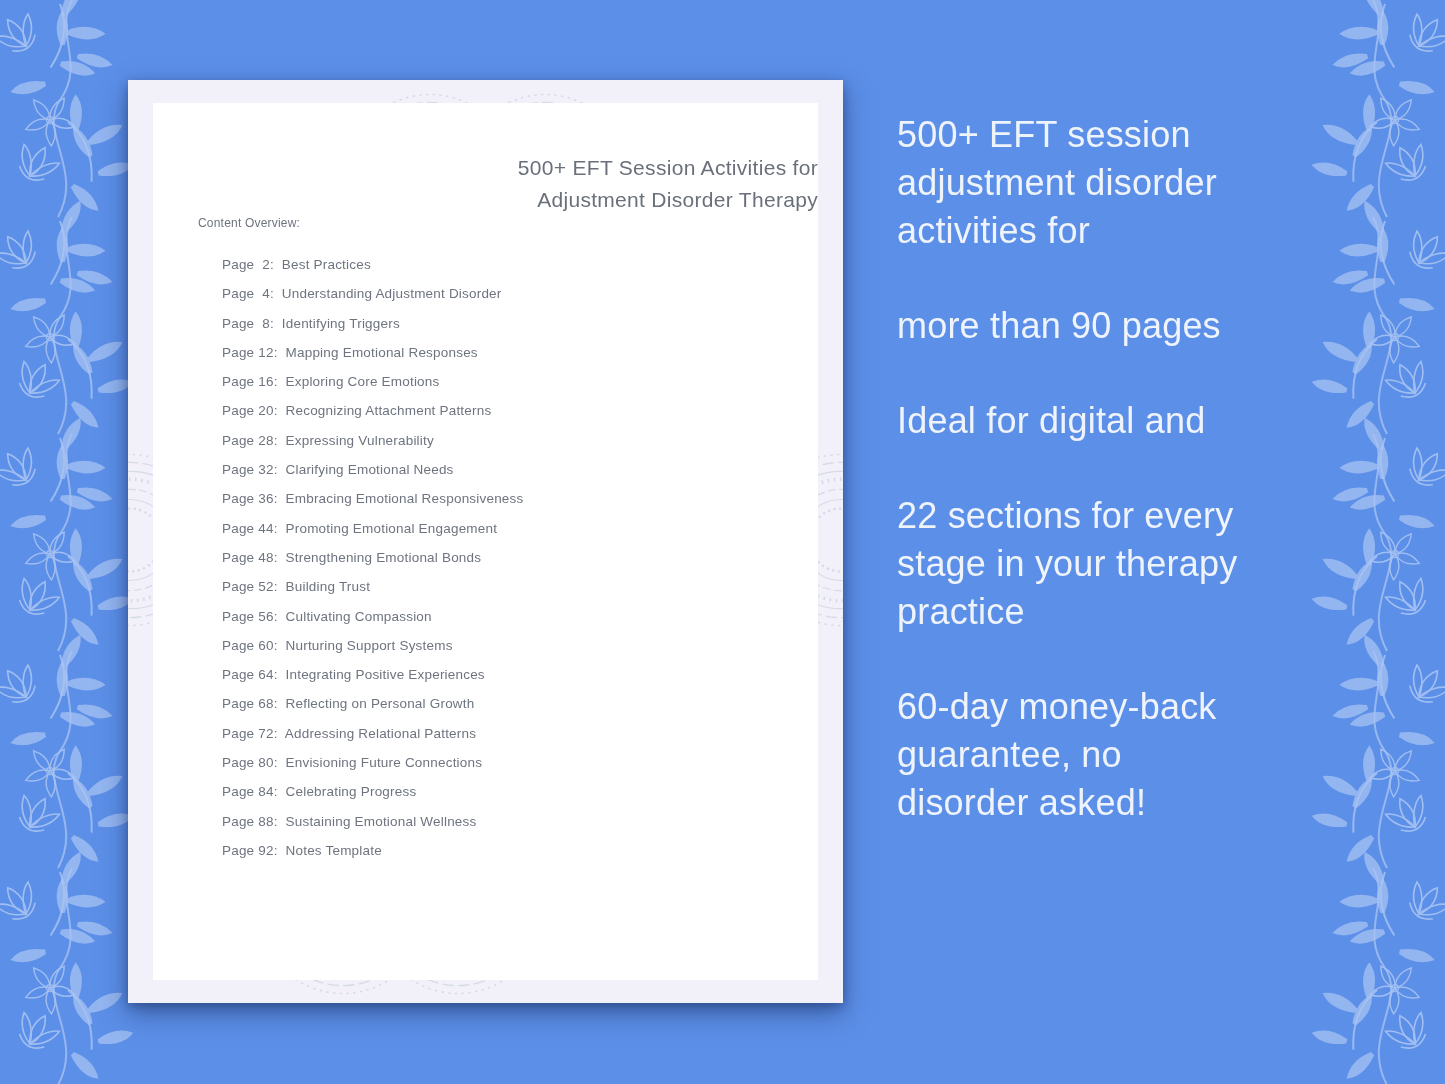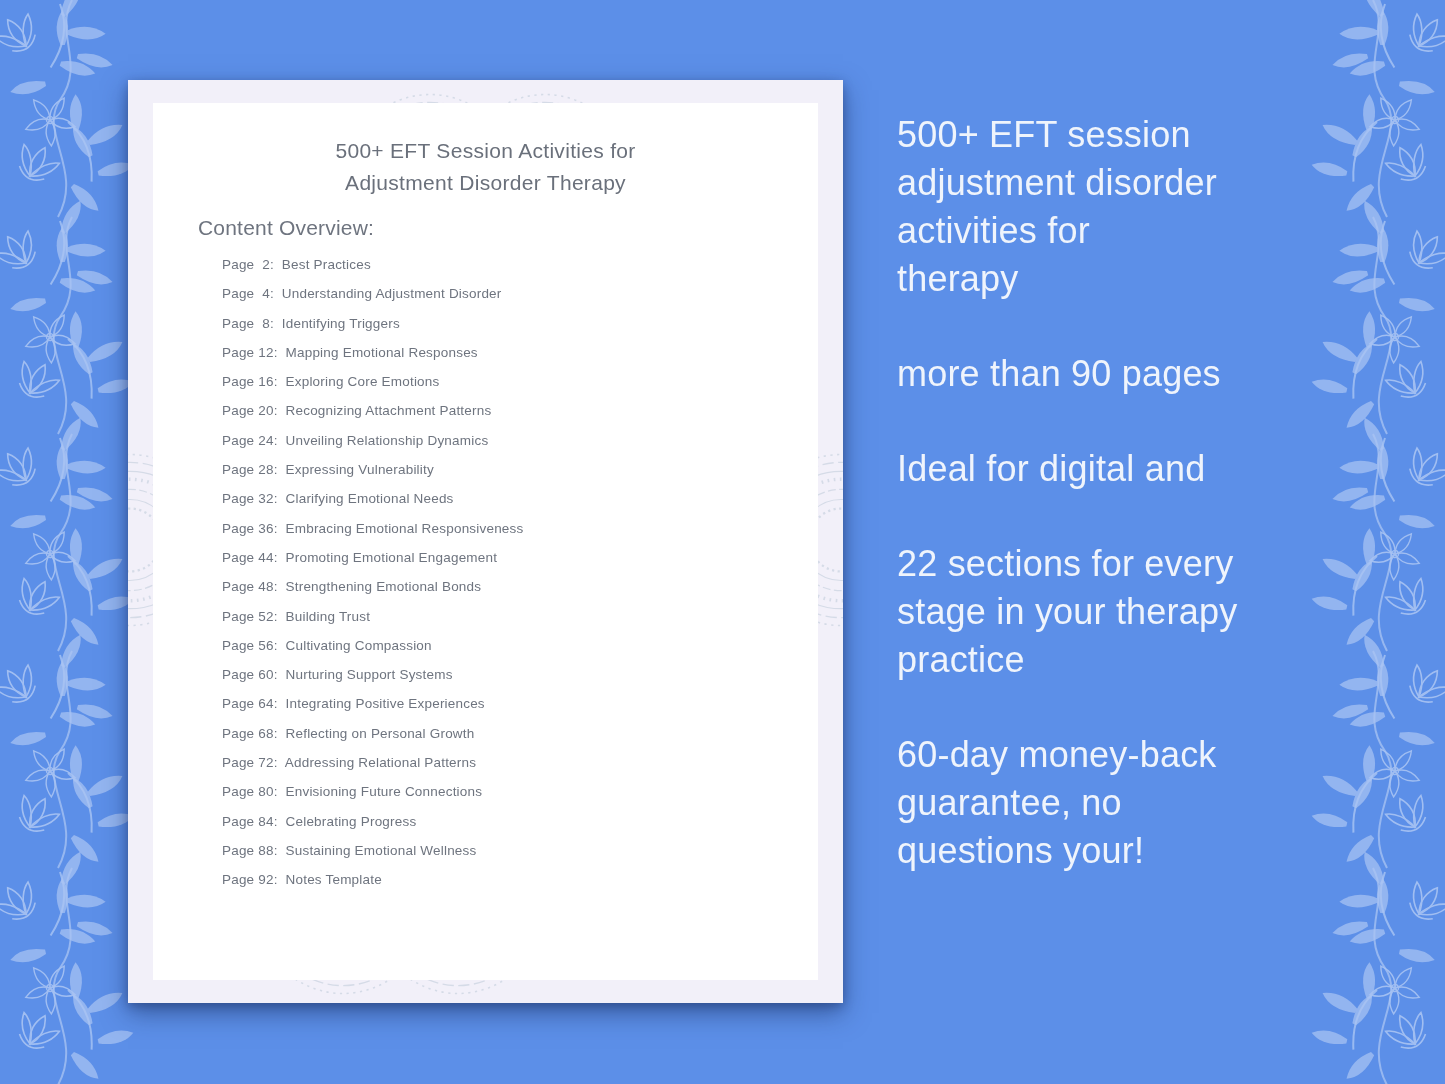--- a/index.html
+++ b/index.html
@@ -45,33 +45,33 @@
     pointer-events: none;
   }
   .page {
     position: absolute;
     left: 25px; top: 23px;
     width: 665px; height: 877px;
     background: var(--page-white, #ffffff);
     z-index: 1;
   }
   .doc-title {
-    margin-top: 32px;
-    text-align: center;
+    margin-top: 49px;
+    text-align: right;
     font-size: 21px;
     line-height: 32px;
     font-weight: 500;
     letter-spacing: .3px;
     color: var(--title-text, #6a707b);
   }
   .overview {
     position: absolute;
     left: 45px;
     top: 113px;
-    font-size: 21px;
+    font-size: 12px;
     letter-spacing: .2px;
     color: var(--body-text, #6e747f);
   }
   .toc {
     position: absolute;
     left: 69px;
     top: 147px;
   }
   .toc-item {
     font-size: 13.5px;
@@ -191,21 +191,20 @@
         <div>Adjustment Disorder Therapy</div>
       </div>
       <div class="overview">Content Overview:</div>
       <div class="toc">
           <div class="toc-item">Page  2:  Best Practices</div>
           <div class="toc-item">Page  4:  Understanding Adjustment Disorder</div>
           <div class="toc-item">Page  8:  Identifying Triggers</div>
           <div class="toc-item">Page 12:  Mapping Emotional Responses</div>
           <div class="toc-item">Page 16:  Exploring Core Emotions</div>
           <div class="toc-item">Page 20:  Recognizing Attachment Patterns</div>
-          <div class="toc-item">Page 24:  Unveiling Relationship Dynamics</div>
           <div class="toc-item">Page 28:  Expressing Vulnerability</div>
           <div class="toc-item">Page 32:  Clarifying Emotional Needs</div>
           <div class="toc-item">Page 36:  Embracing Emotional Responsiveness</div>
           <div class="toc-item">Page 44:  Promoting Emotional Engagement</div>
           <div class="toc-item">Page 48:  Strengthening Emotional Bonds</div>
           <div class="toc-item">Page 52:  Building Trust</div>
           <div class="toc-item">Page 56:  Cultivating Compassion</div>
           <div class="toc-item">Page 60:  Nurturing Support Systems</div>
           <div class="toc-item">Page 64:  Integrating Positive Experiences</div>
           <div class="toc-item">Page 68:  Reflecting on Personal Growth</div>
@@ -216,33 +215,32 @@
           <div class="toc-item">Page 92:  Notes Template</div>
         </div>
     </div>
   </div>
 
   <div class="benefits">
       <div class="benefit-block">
         <div class="benefit-line">500+ EFT session</div>
         <div class="benefit-line">adjustment disorder</div>
         <div class="benefit-line">activities for</div>
-        <div class="benefit-line">therapy</div>
       </div>
       <div class="benefit-block">
         <div class="benefit-line">more than 90 pages</div>
       </div>
       <div class="benefit-block">
         <div class="benefit-line">Ideal for digital and</div>
       </div>
       <div class="benefit-block">
         <div class="benefit-line">22 sections for every</div>
         <div class="benefit-line">stage in your therapy</div>
         <div class="benefit-line">practice</div>
       </div>
       <div class="benefit-block">
         <div class="benefit-line">60-day money-back</div>
         <div class="benefit-line">guarantee, no</div>
-        <div class="benefit-line">questions your!</div>
+        <div class="benefit-line">disorder asked!</div>
       </div>
     </div>
 
 </div>
 
 </body></html>

